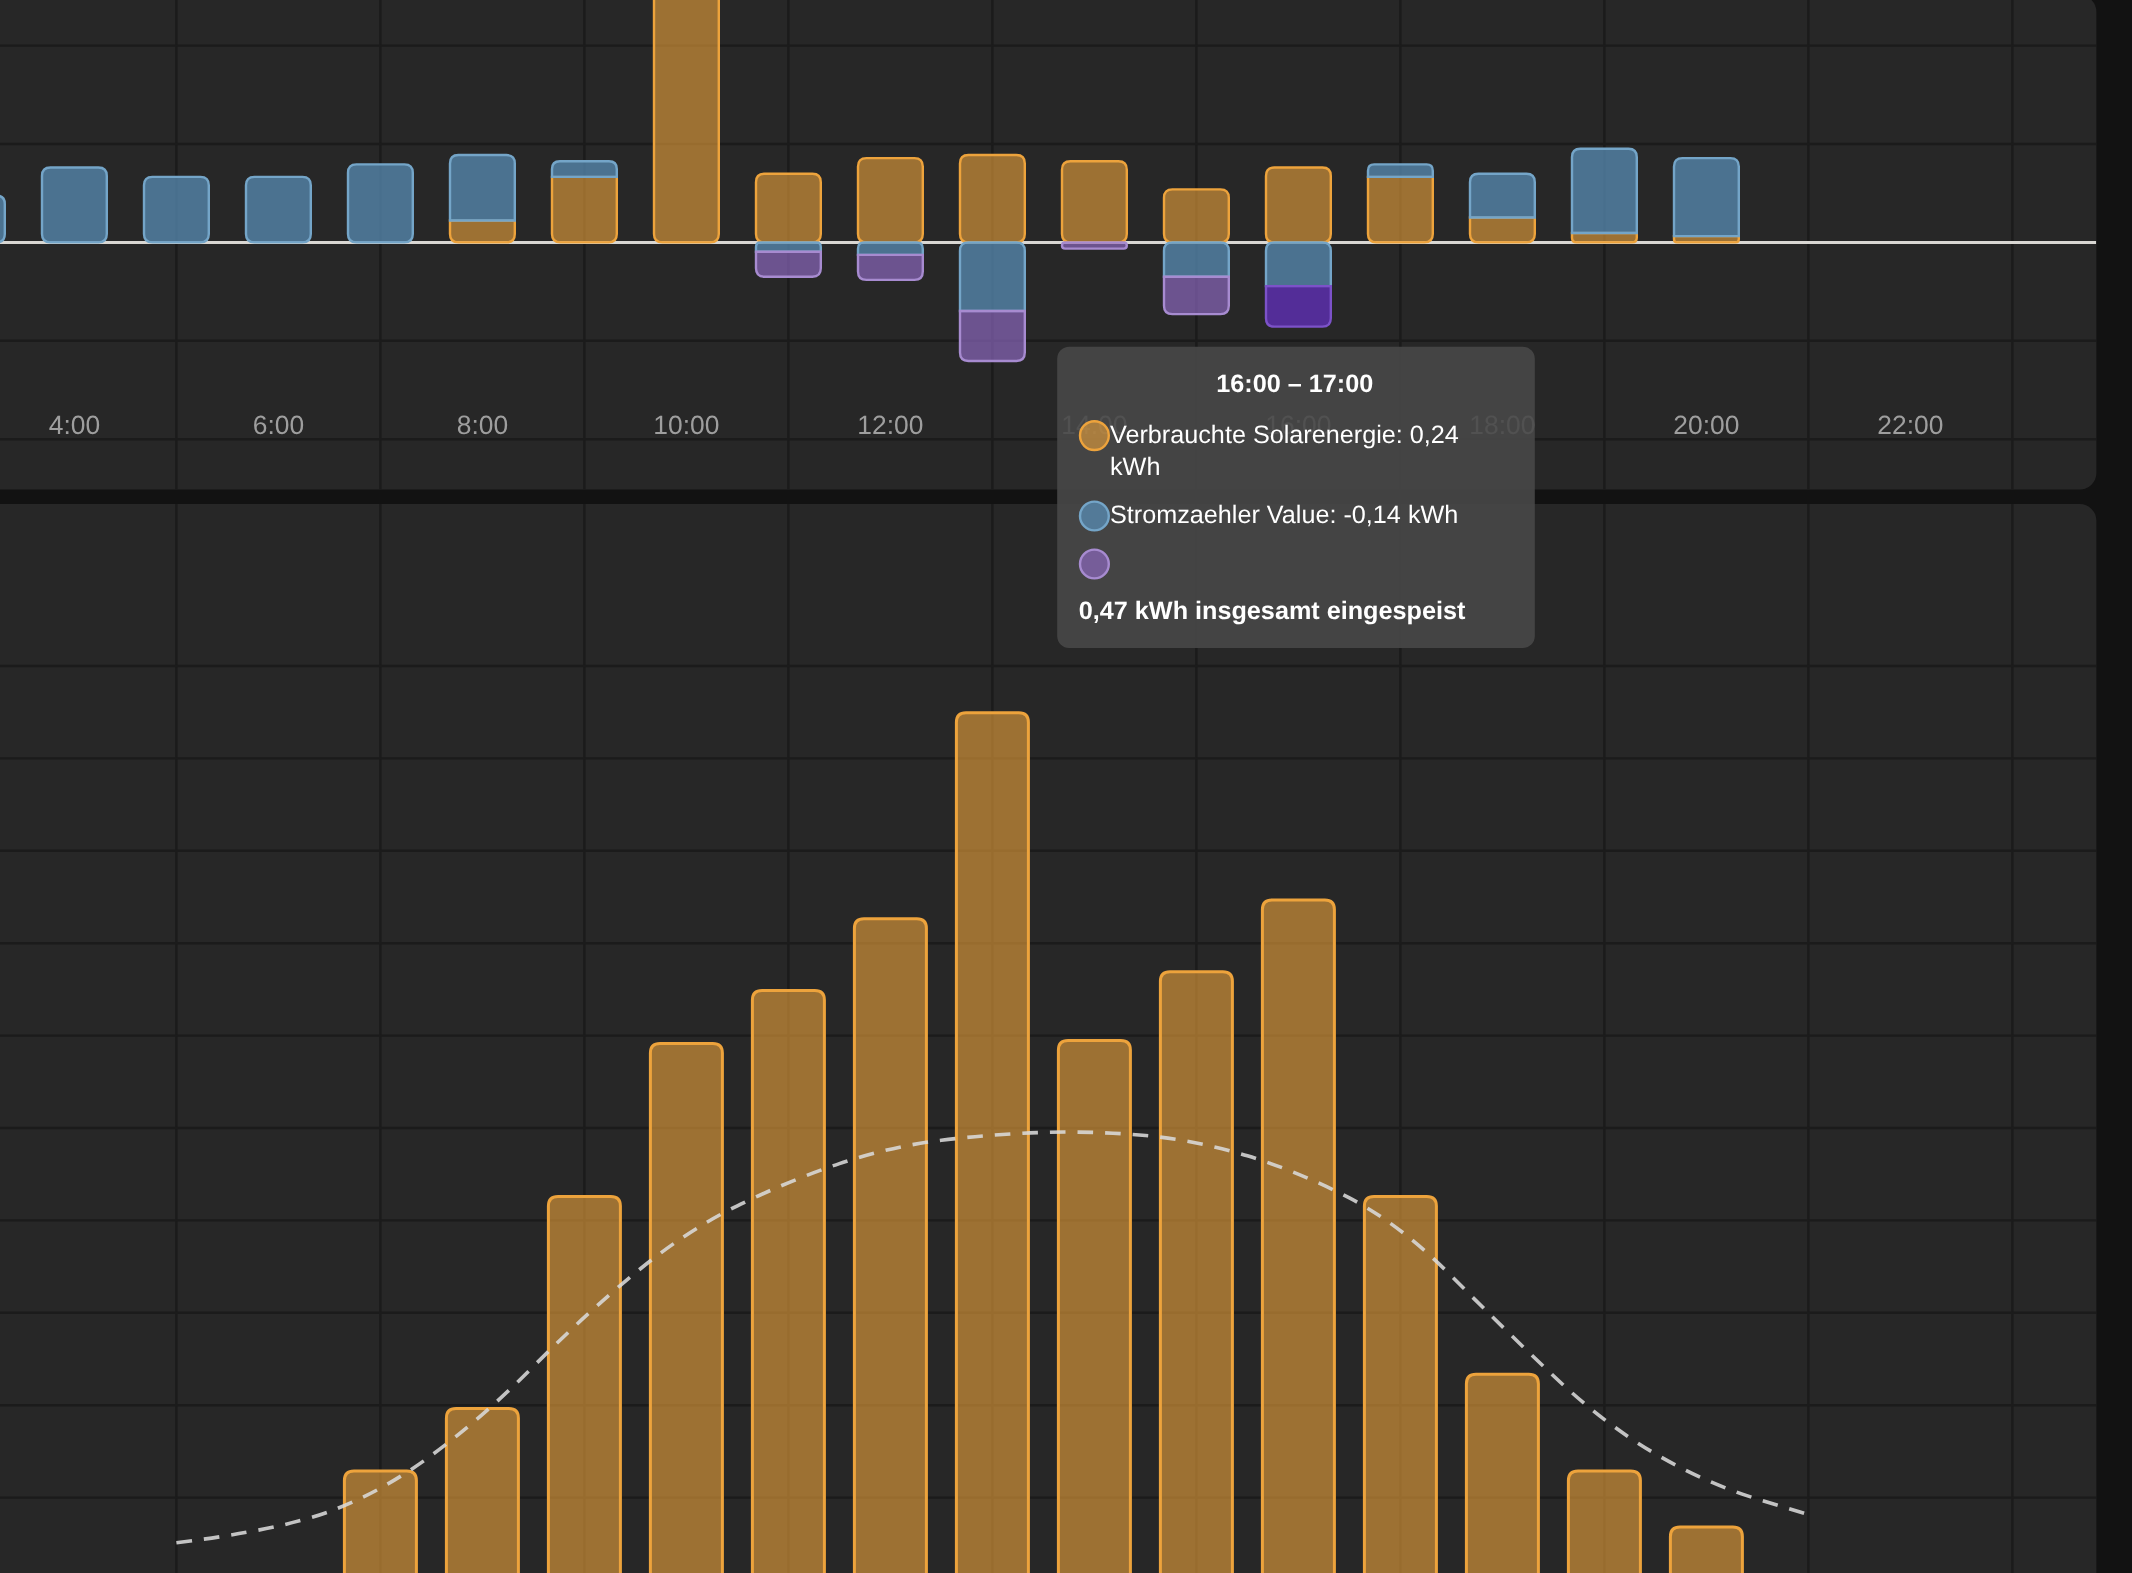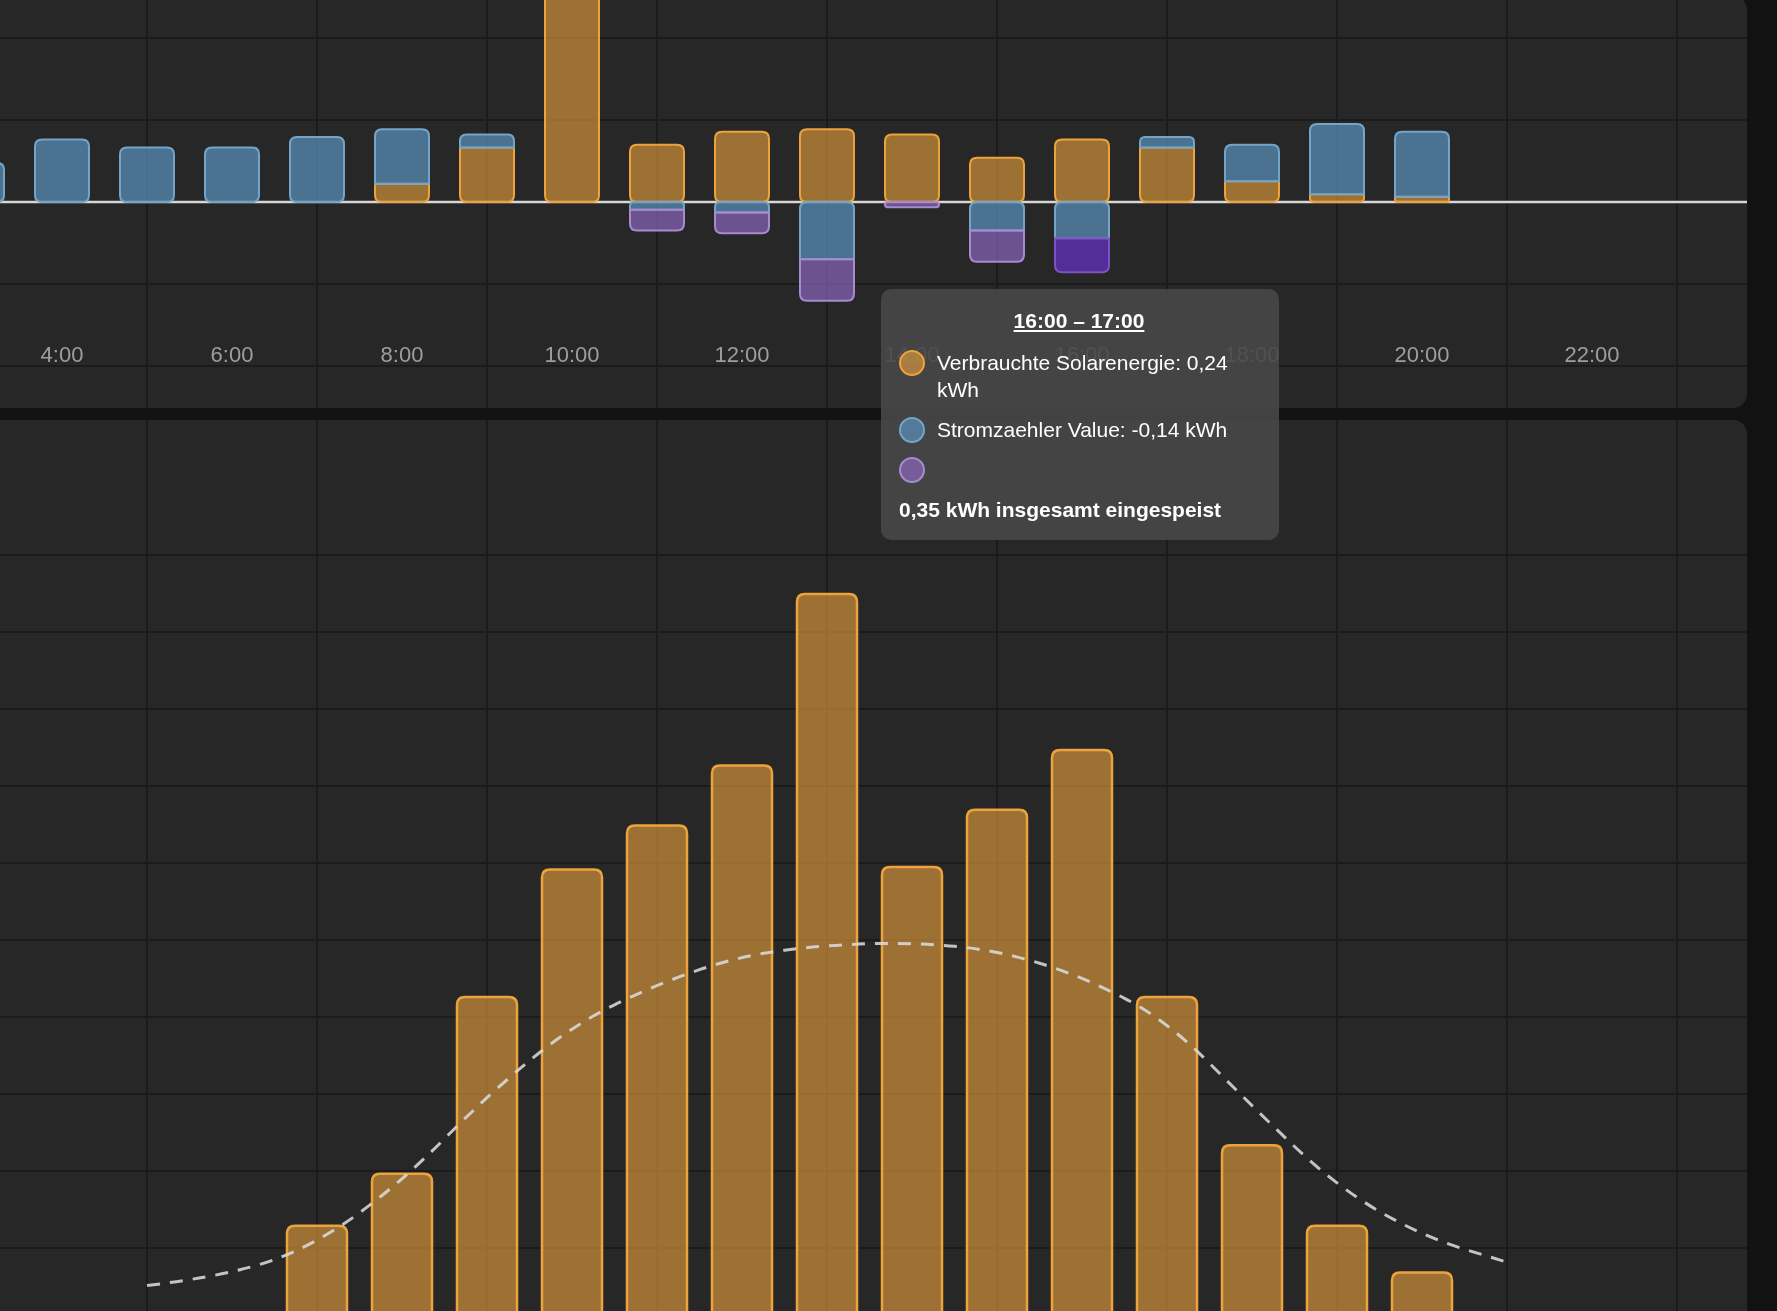--- a/index.html
+++ b/index.html
@@ -5,22 +5,22 @@
   html,body{margin:0;padding:0;}
   body{font-family:"Liberation Sans","DejaVu Sans",sans-serif;}
   .stage{position:relative;width:1777px;height:1311px;overflow:hidden;}
   .card{position:absolute;border-radius:14px;overflow:hidden;}
   .card-top{left:-50px;top:-4px;width:1797px;height:412px;}
   .card-bottom{left:-50px;top:420px;width:1797px;height:1000px;}
   .card svg{position:absolute;left:0;top:0;display:block;}
   .tick{font-family:"Liberation Sans","DejaVu Sans",sans-serif;}
   .tooltip{position:absolute;left:881px;top:289px;width:398px;box-sizing:border-box;
     border-radius:10px;padding:18px 20px 16px 18px;font-size:21px;z-index:5;line-height:1.32;}
-  .tt-title{font-weight:700;text-align:center;margin-bottom:14px;text-decoration:underline;}
-  .tt-item{display:flex;gap:12px;margin-bottom:12px;align-items:flex-start;}
+  .tt-title{font-weight:700;text-align:center;margin-bottom:14px;}
+  .tt-item{display:flex;margin-bottom:12px;align-items:flex-start;}
   .dot{width:26px;height:26px;border-radius:50%;flex:0 0 26px;border:2px solid;box-sizing:border-box;margin-top:1px;}
   .tt-label{flex:1;}
   .tt-bold{font-weight:700;margin-top:13px;}
 </style>
 </head>
 <body style="background: rgb(18, 18, 18);">
 
 <div class="stage">
 
   <div class="card card-top" style="background: rgb(39, 39, 39);">
@@ -140,16 +140,16 @@
       <span class="dot" style="background: rgba(237, 163, 60, 0.6); border-color: rgb(237, 163, 60);"></span>
       <span class="tt-label">Verbrauchte Solarenergie: 0,24 kWh</span>
     </div>
     <div class="tt-item">
       <span class="dot" style="background: rgba(88, 140, 180, 0.75); border-color: rgb(116, 165, 200);"></span>
       <span class="tt-label">Stromzaehler Value: -0,14 kWh</span>
     </div>
     <div class="tt-item">
       <span class="dot" style="background: rgba(146, 107, 199, 0.65); border-color: rgb(167, 139, 208);"></span>
     </div>
-    <div class="tt-bold">0,35 kWh insgesamt eingespeist</div>
+    <div class="tt-bold">0,47 kWh insgesamt eingespeist</div>
   </div>
 
 </div>
 
 </body></html>

